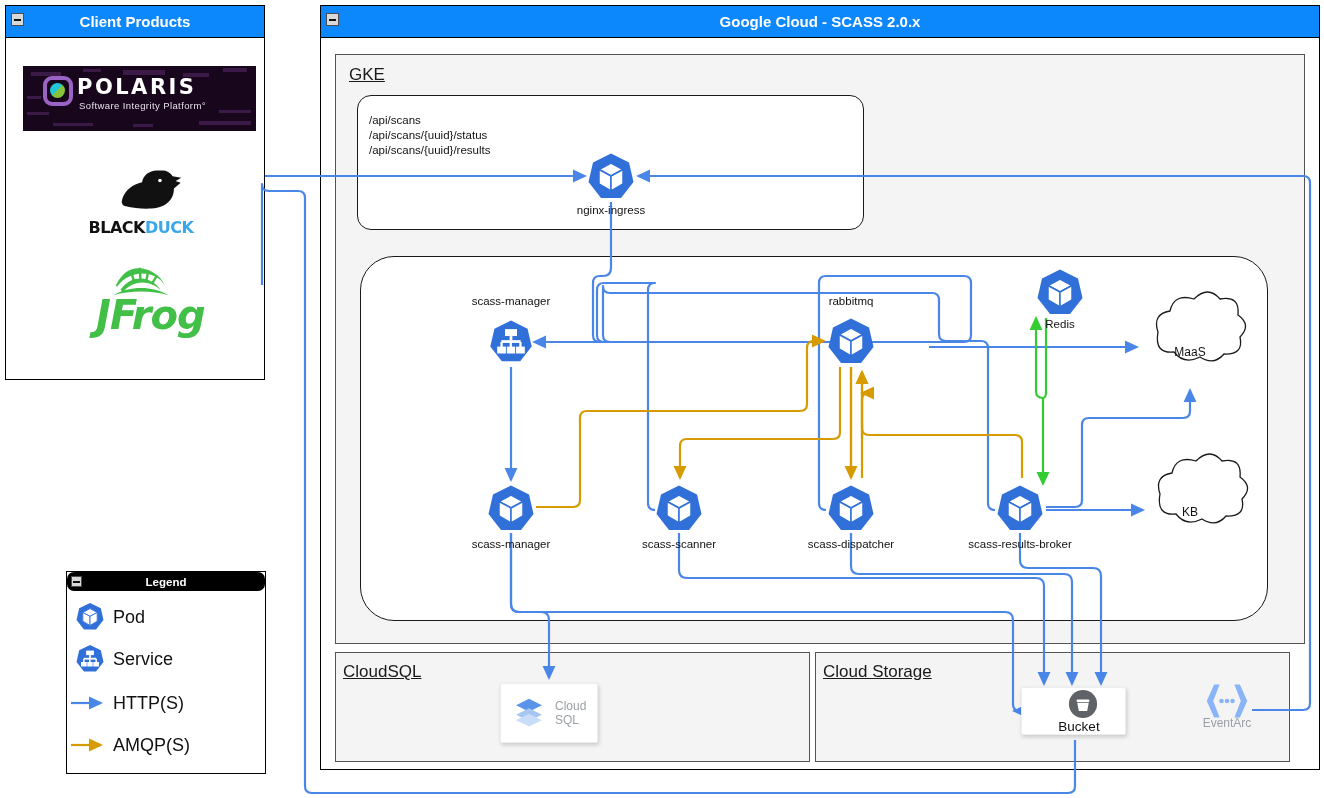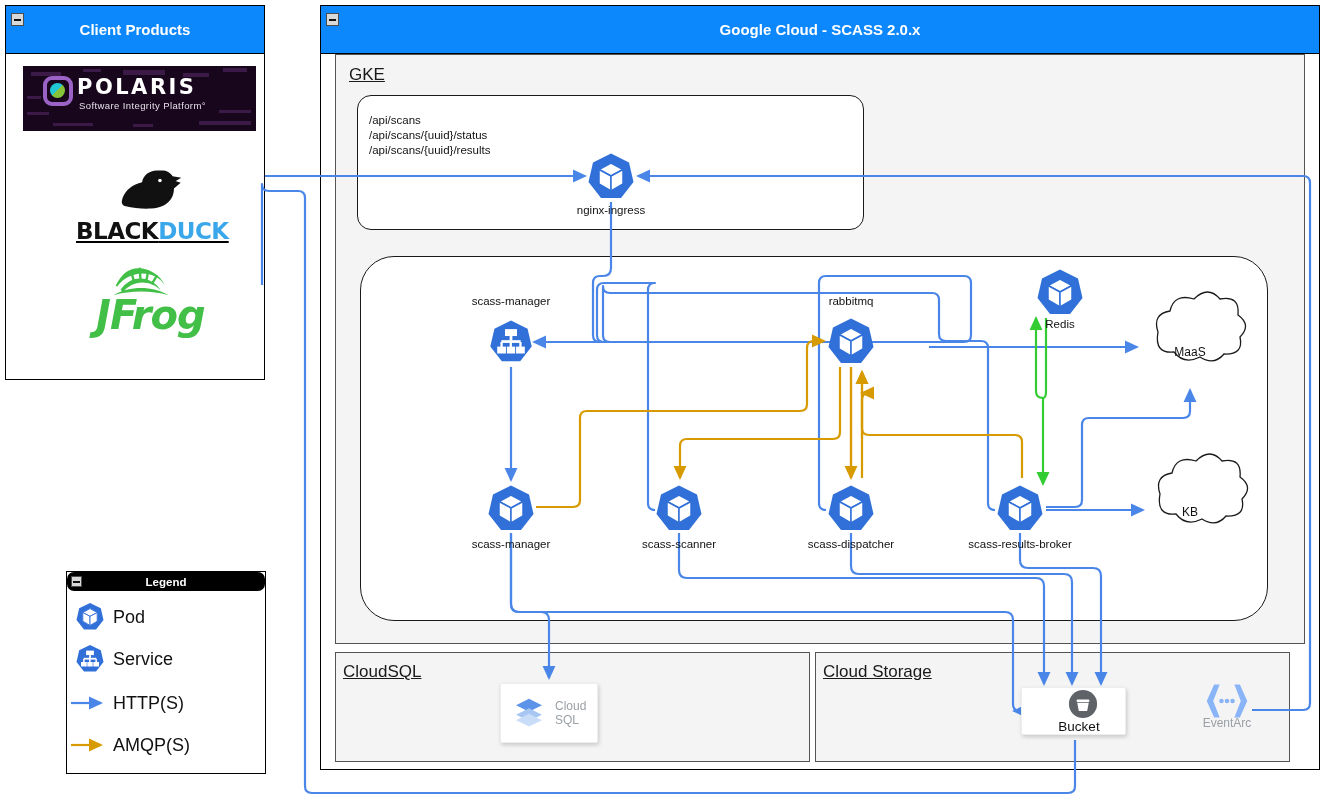--- a/index.html
+++ b/index.html
@@ -1,21 +1,21 @@
 <!DOCTYPE html>
 <html><head>
 <meta charset="utf-8">
 <style>
   html,body{margin:0;padding:0;background:#ffffff;}
   body{width:1324px;height:798px;position:relative;overflow:hidden;
        font-family:"Liberation Sans","DejaVu Sans",sans-serif;}
   .abs{position:absolute;}
   
   .panel{position:absolute;background:#ffffff;border:1px solid #000000;box-sizing:border-box;}
-  .panel-title{position:absolute;left:0;top:0;right:0;height:48px;background:#0d87fc;
+  .panel-title{position:absolute;left:0;top:0;right:0;height:32px;background:#0d87fc;
      color:#ffffff;font-weight:bold;font-size:15px;display:flex;align-items:center;
      justify-content:center;box-sizing:border-box;border-bottom:1px solid #000;}
   .collapse-box{position:absolute;left:5px;top:7px;width:13px;height:13px;background:#d9d9d9;
      border:1px solid #4d4d4d;box-sizing:border-box;}
   .collapse-box:after{content:"";position:absolute;left:2px;top:5px;width:7px;height:2px;background:#111;}
   .grey-box{position:absolute;background:#f4f4f4;border:1px solid #545454;box-sizing:border-box;}
   .grey-label{position:absolute;font-size:17px;color:#1a1a1a;text-decoration:underline;}
   .round-box{position:absolute;background:#ffffff;border:1px solid #1a1a1a;border-radius:14px;box-sizing:border-box;}
   .round-box-lg{position:absolute;background:#ffffff;border:1px solid #1a1a1a;border-radius:34px;box-sizing:border-box;}
   .api-text{position:absolute;font-size:11.5px;color:#111;line-height:15px;white-space:pre;}
@@ -37,22 +37,22 @@
   
   .polaris{position:absolute;background:#18071c;overflow:hidden;}
   .polaris .wordmark{position:absolute;left:54px;top:9px;color:#ffffff;font-size:21px;
      font-weight:bold;letter-spacing:2.5px;font-family:"DejaVu Sans",sans-serif;}
   .polaris .sub{position:absolute;left:56px;top:34px;color:#e7e0ea;font-size:9.5px;letter-spacing:.4px;}
   .polaris .mark{position:absolute;left:20px;top:10px;width:30px;height:30px;
      border:4px solid #9b63c6;border-radius:9px;box-sizing:border-box;}
   .polaris .mark i{position:absolute;left:3px;top:3px;width:15px;height:15px;border-radius:50%;
      background:linear-gradient(135deg,#22c7d6 0 50%,#86c33a 50% 100%);display:block;}
   .polaris .glitch{position:absolute;background:#3c1a47;}
-  .bdtext{position:absolute;font-size:23px;font-weight:bold;letter-spacing:-.5px;
-     font-family:"DejaVu Sans",sans-serif;text-decoration:underline;}
+  .bdtext{position:absolute;font-size:16px;font-weight:bold;letter-spacing:-.5px;
+     font-family:"DejaVu Sans",sans-serif;}
   .bdtext .b{color:#111;} .bdtext .d{color:#3aa7ea;}
   .jfrog{position:absolute;color:#41bf47;font-size:40px;font-weight:bold;font-style:italic;
      font-family:"DejaVu Sans",sans-serif;letter-spacing:-1px;}
   
   .gcp-tile{position:absolute;background:#fff;border:1px solid #eceff1;border-radius:2px;
      box-shadow:1px 2px 4px rgba(0,0,0,.18);display:flex;align-items:center;box-sizing:border-box;}
   .gcp-tile .tl{font-size:12px;color:#9aa0a6;line-height:14px;}
   .bucket-tile .tl{font-size:13.5px;color:#111;}
   .eventarc-label{position:absolute;font-size:12px;color:#9aa0a6;text-align:center;
      transform:translateX(-50%);white-space:nowrap;}

